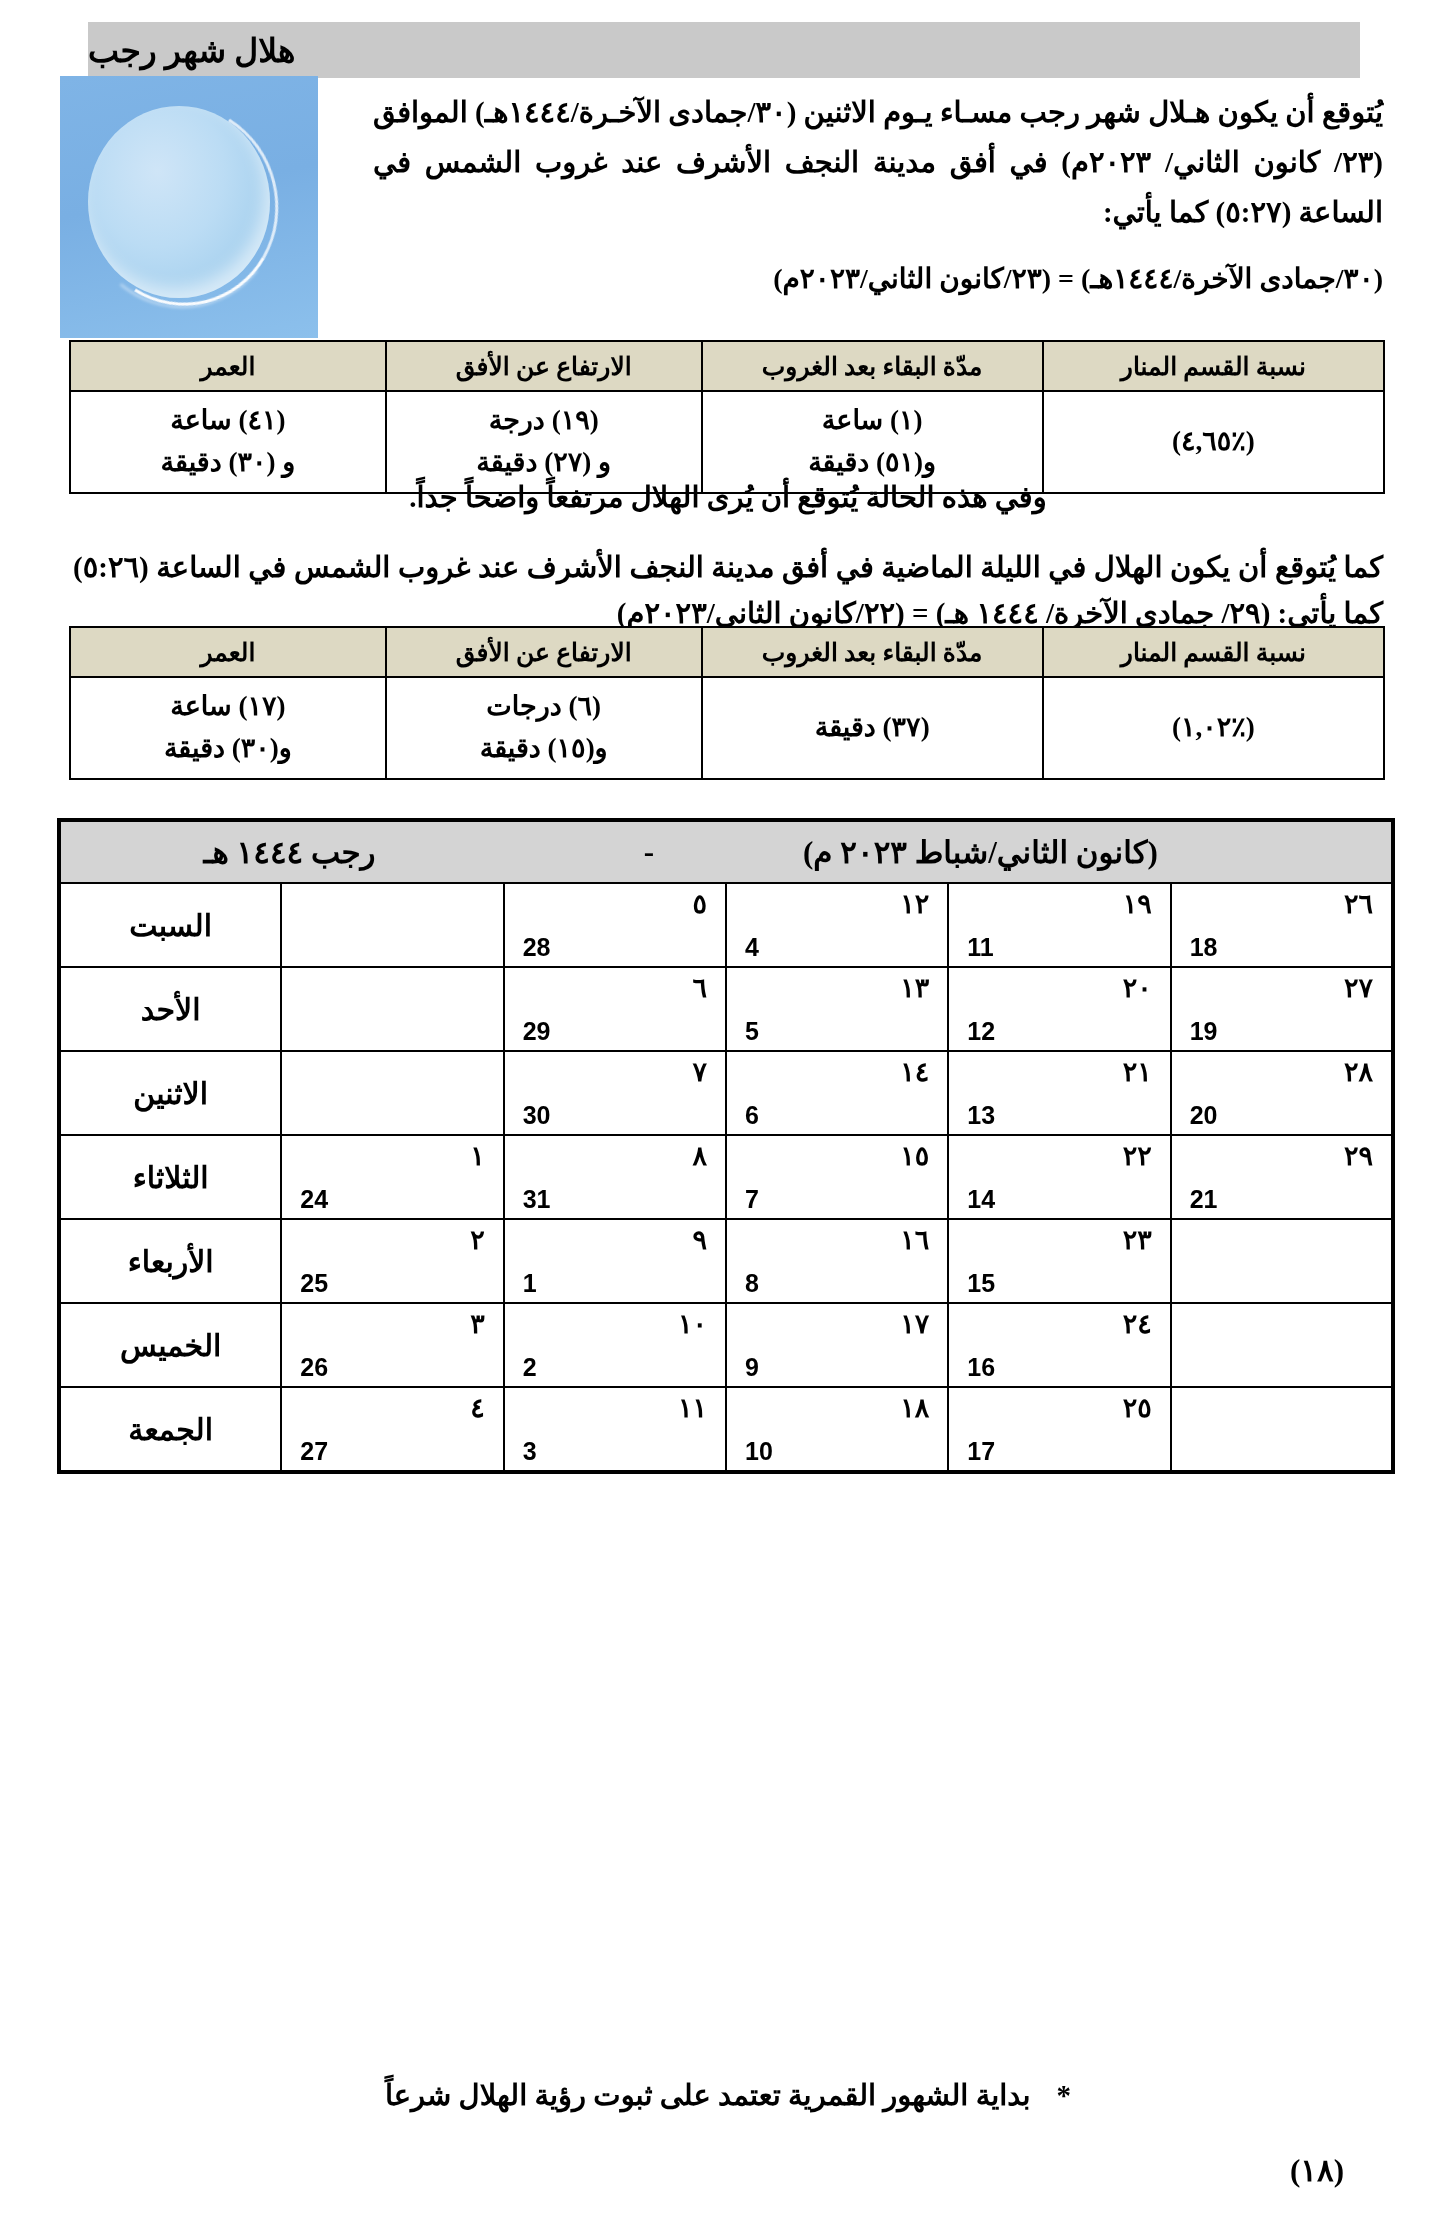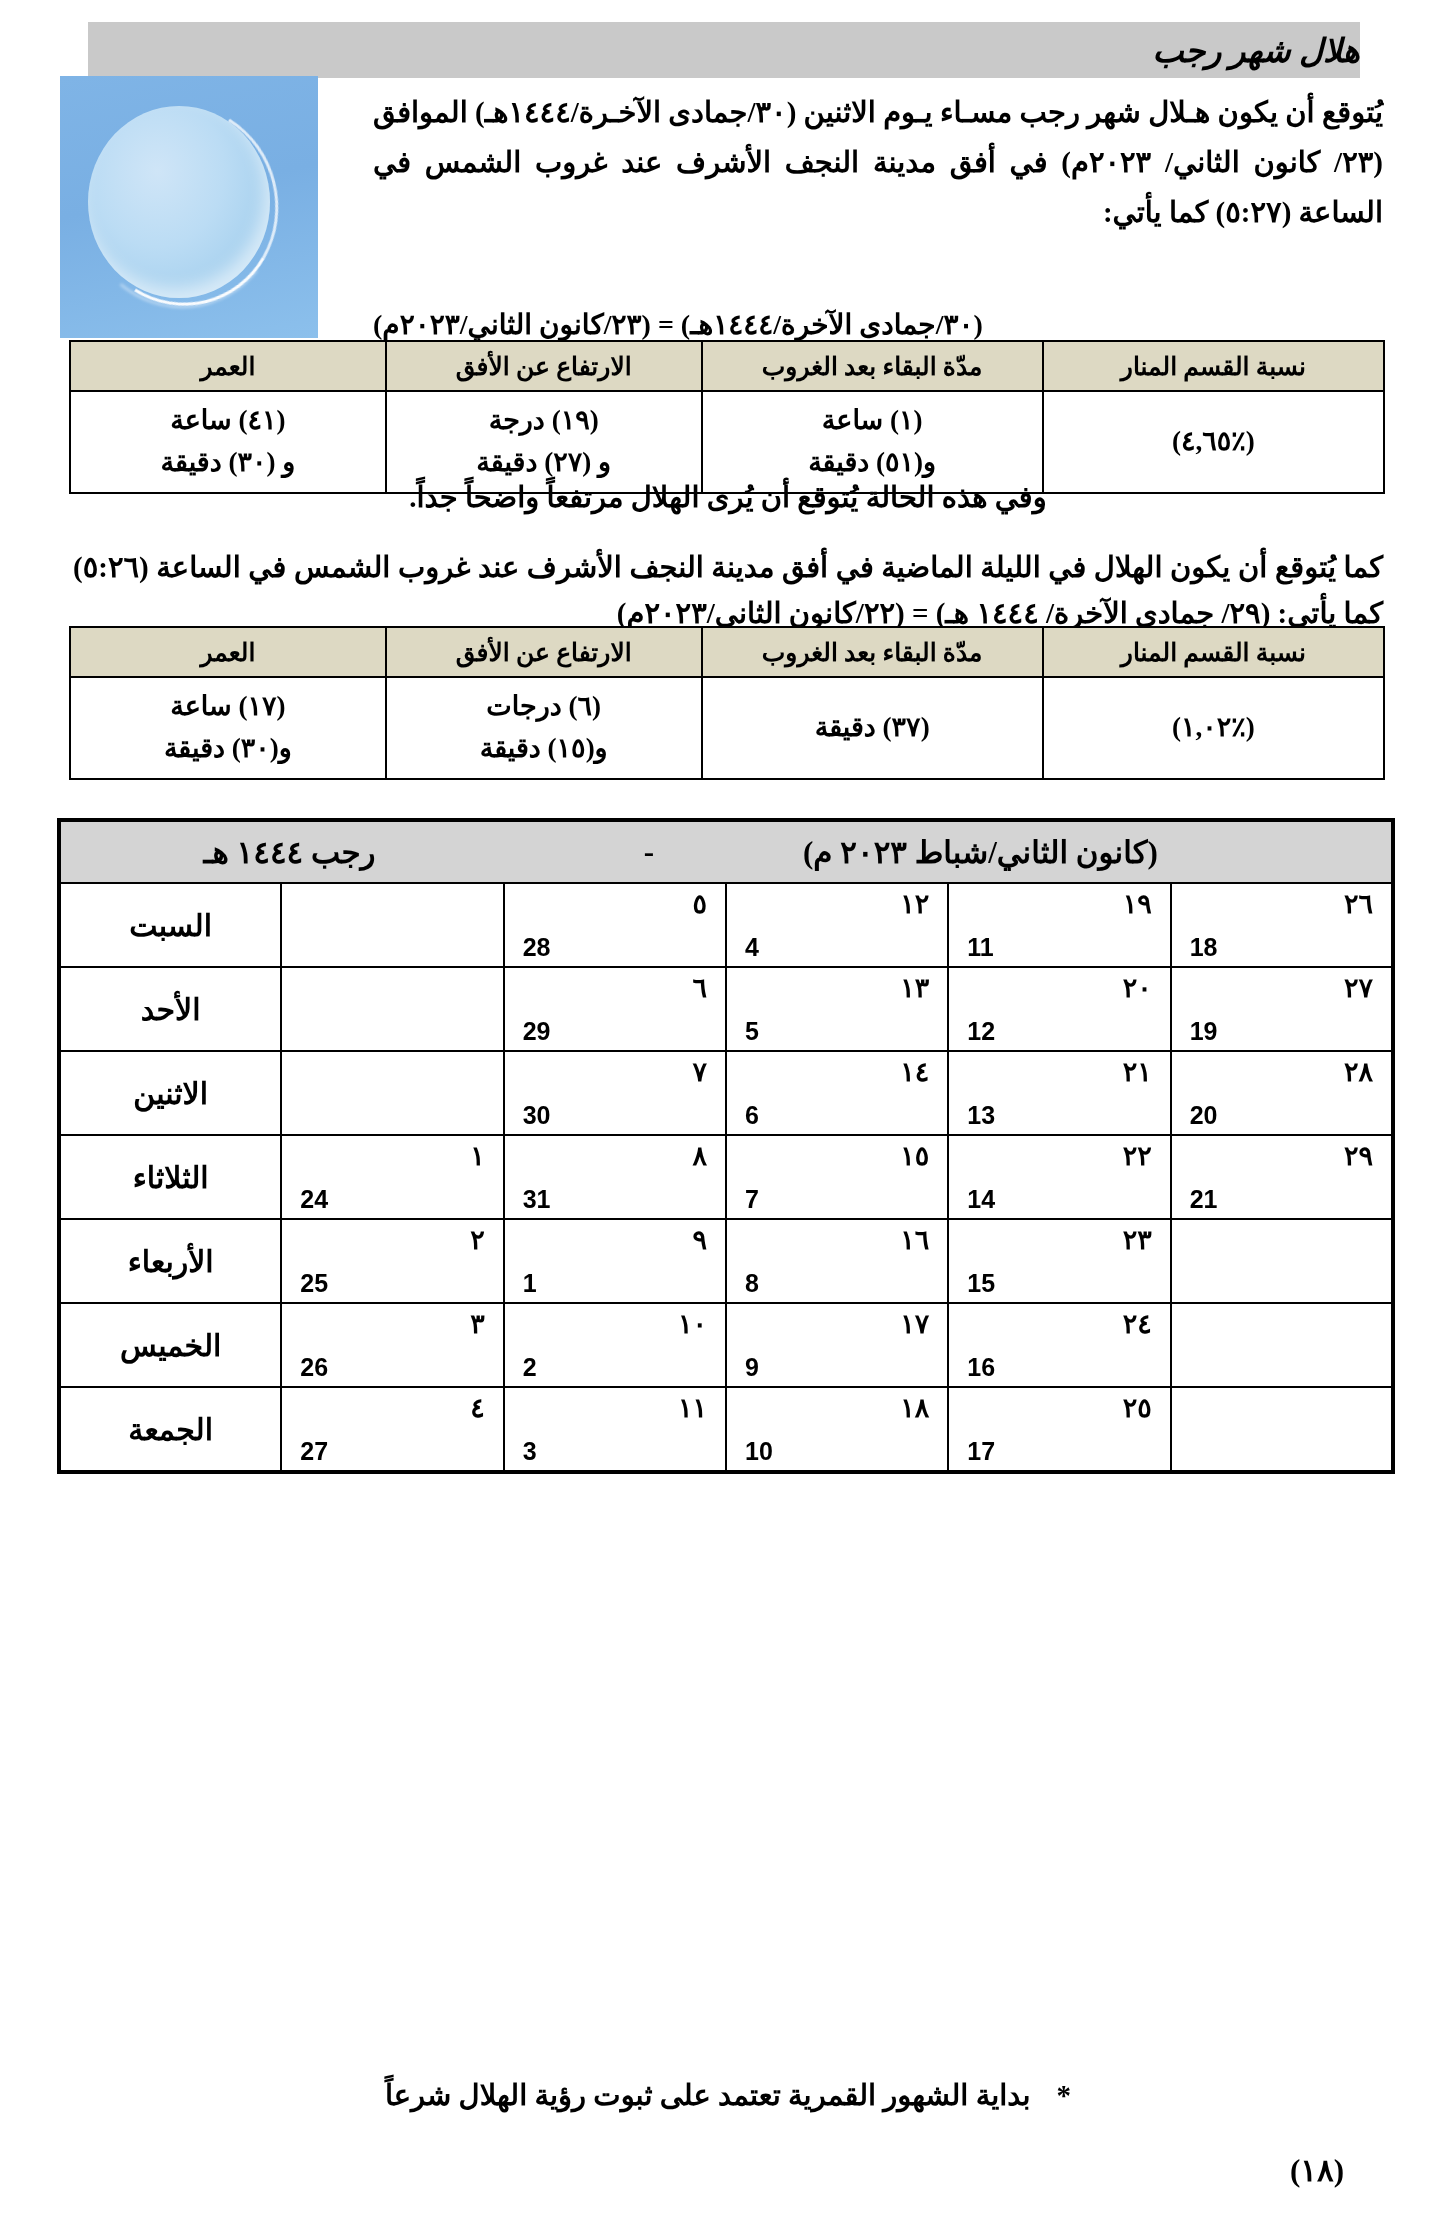--- a/index.html
+++ b/index.html
@@ -23,22 +23,21 @@
   
   .title-band {
     position: absolute;
     left: 88px;
     top: 22px;
     width: 1272px;
     height: 56px;
     background: #c9c9c9;
     display: flex;
     align-items: center;
-    justify-content: flex-start;
-    font-style: italic;
+    justify-content: flex-end;
   }
   .title-band .title-text {
     font-size: 33px;
     font-weight: bold;
     letter-spacing: 0px;
     color: #000;
   }
 
   
   .photo {
@@ -99,23 +98,22 @@
     text-align-last: right;
     direction: rtl;
   }
   .eq-line {
     position: absolute;
     right: 60px;
     top: 262px;
     width: 1010px;
     font-size: 28px;
     font-weight: bold;
-    text-align: left;
-    direction: rtl;
-    margin-top: 46px;
+    text-align: right;
+    direction: rtl;
   }
 
   
   .data-table {
     position: absolute;
     border-collapse: collapse;
     direction: rtl;
     table-layout: fixed;
   }
   .data-table th, .data-table td {

